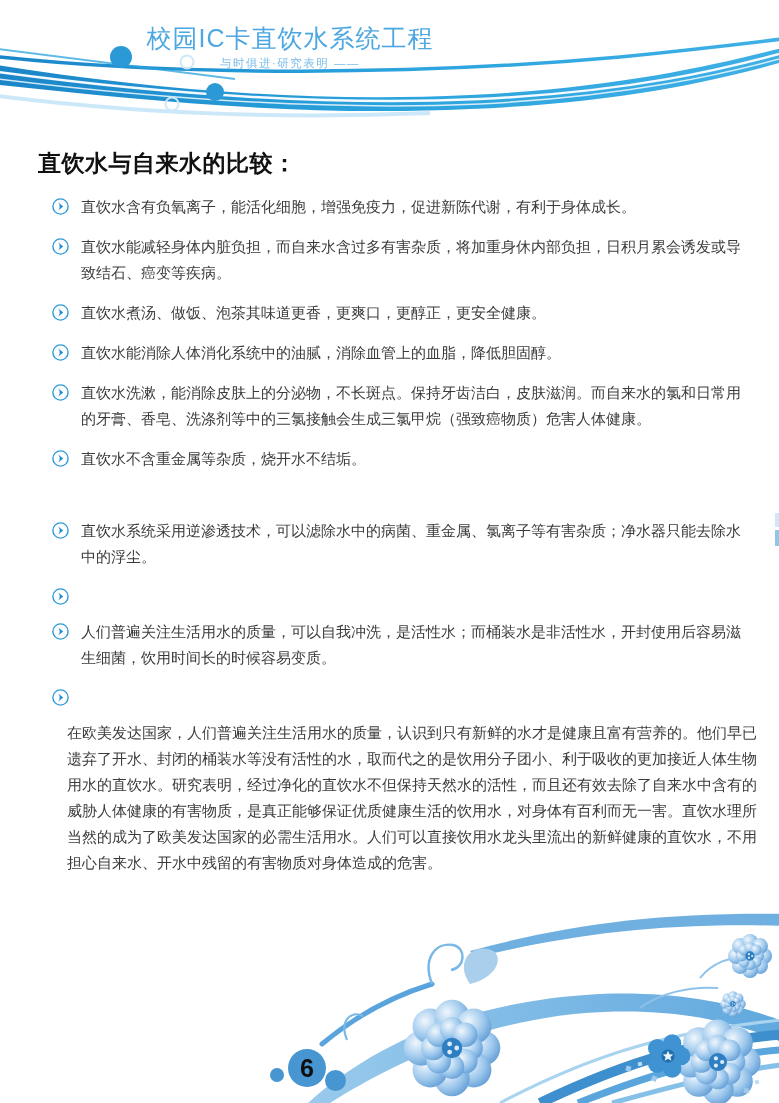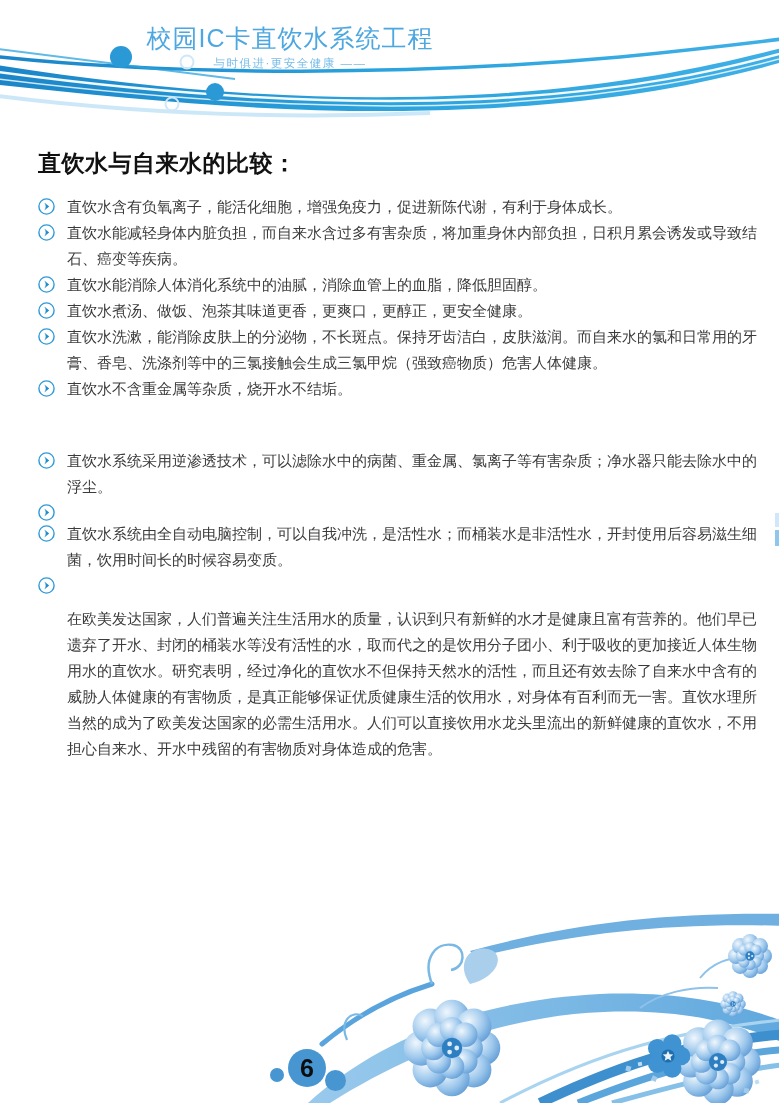--- a/index.html
+++ b/index.html
@@ -21,21 +21,21 @@
     font-size:11.5px;color:#79bce7;letter-spacing:1.5px;
   }
   
   .content{position:relative;padding:20px 16px 0 38px;}
   .sec-heading{
     font-size:23px;font-weight:bold;color:#111;margin:0 0 15px 0;
     letter-spacing:0.5px;
   }
   .section2{margin-top:46px;}
   ul.bullets{list-style:none;margin:0;padding:0;}
-  li.bullet{display:flex;align-items:flex-start;margin:0;}
+  li.bullet{display:flex;align-items:flex-start;margin:14px;}
   .b-icon{flex:0 0 17px;width:17px;height:17px;margin:4px 12px 0 0;}
   .b-text{font-size:15px;line-height:26px;color:#3b3b3b;}
   .closing-para{
     margin:12px 0 0 29px;font-size:15px;line-height:26px;color:#3b3b3b;
   }
   
   .footer-deco{position:absolute;left:0;bottom:0;width:779px;height:215px;pointer-events:none;}
   .edge-sliver{position:absolute;right:0;}
   .sliver1{top:513px;width:4px;height:14px;background:#cfe7f8;}
   .sliver2{top:530px;width:4px;height:16px;background:#8ec6ec;}
@@ -71,21 +71,21 @@
 
     <path d="M-10,56 C180,77 420,75 620,57 C690,50 750,43 790,38" stroke="url(#wg)" stroke-width="3.5" fill="none"></path>
     <path d="M-10,48 C70,58 150,68 235,79" stroke="#2ba3dd" stroke-width="2" fill="none" opacity="0.75"></path>
 
     <circle cx="121" cy="57" r="11" fill="#2b99d6"></circle>
     <circle cx="215" cy="92" r="9" fill="#2b99d6"></circle>
     <circle cx="187" cy="62" r="6.5" fill="none" stroke="#cfe8f7" stroke-width="2"></circle>
     <circle cx="172" cy="104" r="6.5" fill="none" stroke="#cfe8f7" stroke-width="2"></circle>
   </svg>
   <div class="hdr-title">校园IC卡直饮水系统工程</div>
-  <div class="hdr-subtitle">与时俱进·更安全健康 ——</div>
+  <div class="hdr-subtitle">与时俱进·研究表明 ——</div>
 </div>
 
 <div class="content">
 
   <div class="section1">
     <h2 class="sec-heading">直饮水与自来水的比较：</h2>
     <ul class="bullets">
   <li class="bullet">
     <span class="b-icon">
       <svg width="17" height="17" viewBox="0 0 17 17">
@@ -106,31 +106,31 @@
     <span class="b-text">直饮水能减轻身体内脏负担，而自来水含过多有害杂质，将加重身休内部负担，日积月累会诱发或导致结石、癌变等疾病。</span>
   </li>
 
   <li class="bullet">
     <span class="b-icon">
       <svg width="17" height="17" viewBox="0 0 17 17">
         <circle cx="8.5" cy="8.5" r="7.6" fill="none" stroke="#2f9ad8" stroke-width="1.4"></circle>
         <path d="M6.3,4.6 L11.2,8.5 L6.3,12.4 C8.2,9.9 8.2,7.1 6.3,4.6 Z" fill="#1f8ecd"></path>
       </svg>
     </span>
+    <span class="b-text">直饮水煮汤、做饭、泡茶其味道更香，更爽口，更醇正，更安全健康。</span>
+  </li>
+
+  <li class="bullet">
+    <span class="b-icon">
+      <svg width="17" height="17" viewBox="0 0 17 17">
+        <circle cx="8.5" cy="8.5" r="7.6" fill="none" stroke="#2f9ad8" stroke-width="1.4"></circle>
+        <path d="M6.3,4.6 L11.2,8.5 L6.3,12.4 C8.2,9.9 8.2,7.1 6.3,4.6 Z" fill="#1f8ecd"></path>
+      </svg>
+    </span>
     <span class="b-text">直饮水能消除人体消化系统中的油腻，消除血管上的血脂，降低胆固醇。</span>
-  </li>
-
-  <li class="bullet">
-    <span class="b-icon">
-      <svg width="17" height="17" viewBox="0 0 17 17">
-        <circle cx="8.5" cy="8.5" r="7.6" fill="none" stroke="#2f9ad8" stroke-width="1.4"></circle>
-        <path d="M6.3,4.6 L11.2,8.5 L6.3,12.4 C8.2,9.9 8.2,7.1 6.3,4.6 Z" fill="#1f8ecd"></path>
-      </svg>
-    </span>
-    <span class="b-text">直饮水煮汤、做饭、泡茶其味道更香，更爽口，更醇正，更安全健康。</span>
   </li>
 
 
   <li class="bullet">
     <span class="b-icon">
       <svg width="17" height="17" viewBox="0 0 17 17">
         <circle cx="8.5" cy="8.5" r="7.6" fill="none" stroke="#2f9ad8" stroke-width="1.4"></circle>
         <path d="M6.3,4.6 L11.2,8.5 L6.3,12.4 C8.2,9.9 8.2,7.1 6.3,4.6 Z" fill="#1f8ecd"></path>
       </svg>
     </span>
@@ -171,21 +171,21 @@
     </span>
   </li>
 
   <li class="bullet">
     <span class="b-icon">
       <svg width="17" height="17" viewBox="0 0 17 17">
         <circle cx="8.5" cy="8.5" r="7.6" fill="none" stroke="#2f9ad8" stroke-width="1.4"></circle>
         <path d="M6.3,4.6 L11.2,8.5 L6.3,12.4 C8.2,9.9 8.2,7.1 6.3,4.6 Z" fill="#1f8ecd"></path>
       </svg>
     </span>
-    <span class="b-text">直饮水系统由全自动电脑控制，可以自我冲洗，是活性水；而桶装水是非活性水，开封使用后容易滋生细菌，饮用时间长的时候容易变质。</span>
+    <span class="b-text">人们普遍关注生活用水的质量，可以自我冲洗，是活性水；而桶装水是非活性水，开封使用后容易滋生细菌，饮用时间长的时候容易变质。</span>
   </li>
 
   <li class="bullet">
     <span class="b-icon">
       <svg width="17" height="17" viewBox="0 0 17 17">
         <circle cx="8.5" cy="8.5" r="7.6" fill="none" stroke="#2f9ad8" stroke-width="1.4"></circle>
         <path d="M6.3,4.6 L11.2,8.5 L6.3,12.4 C8.2,9.9 8.2,7.1 6.3,4.6 Z" fill="#1f8ecd"></path>
       </svg>
     </span>
   </li>

